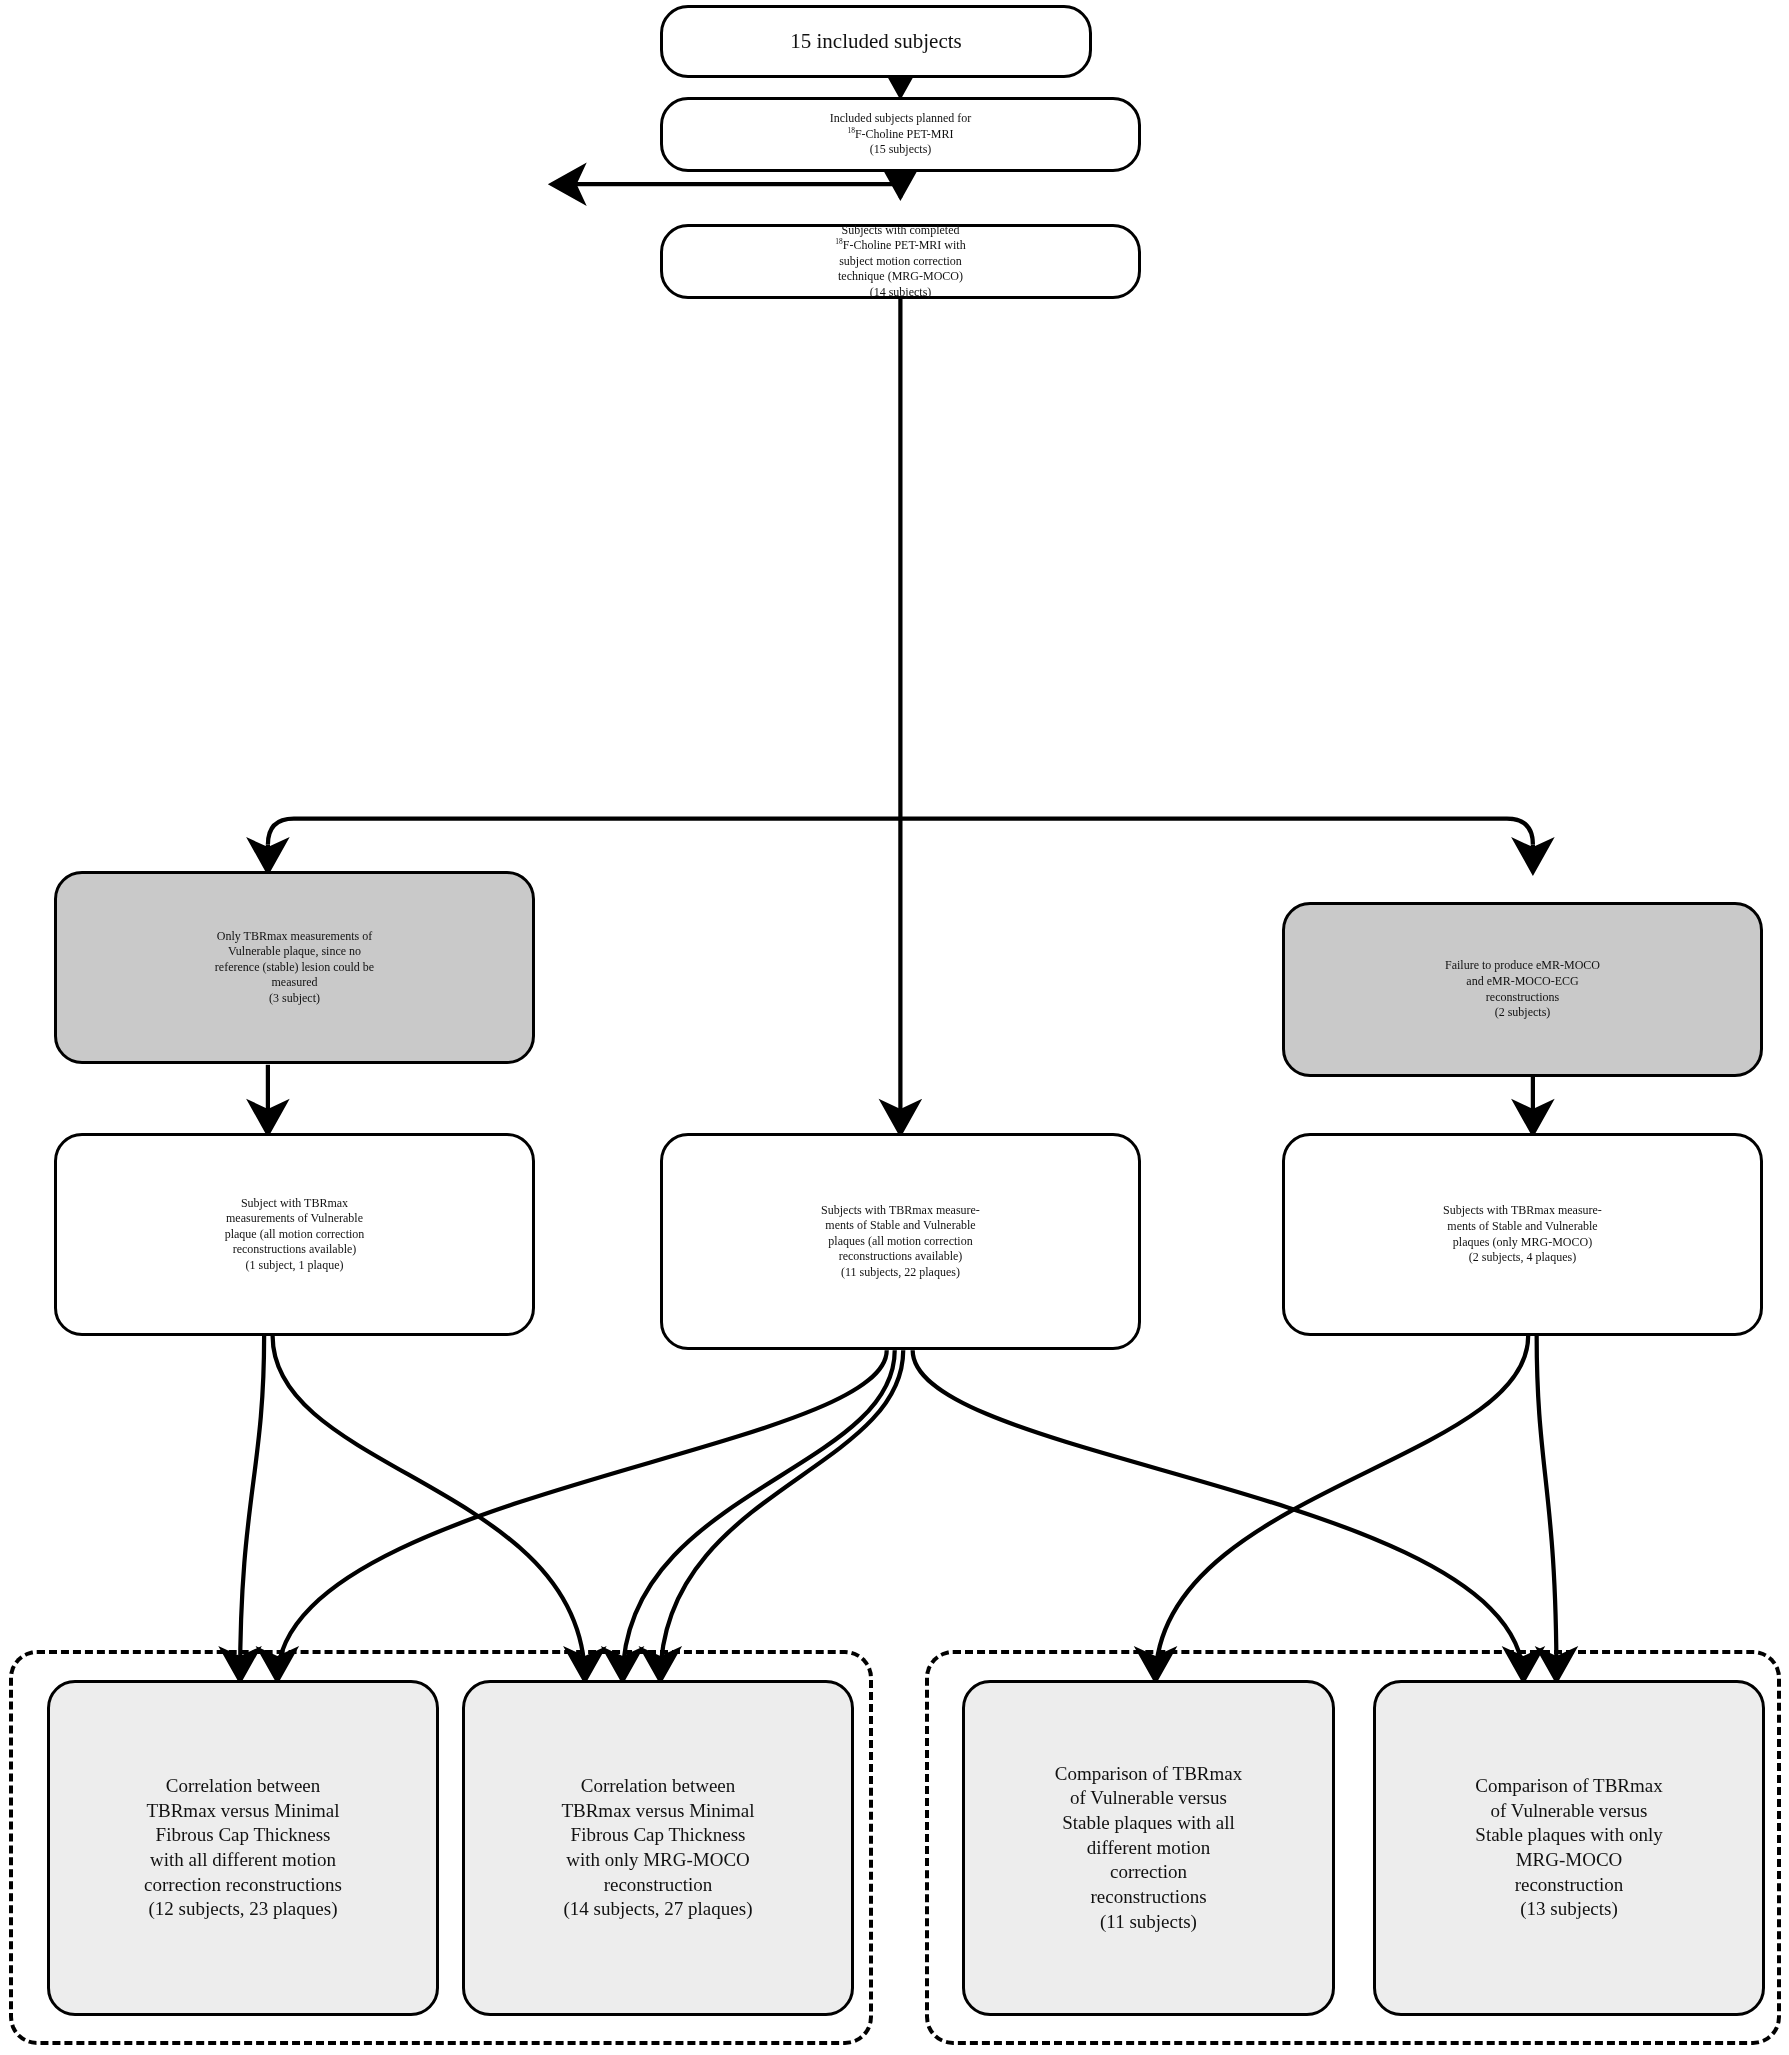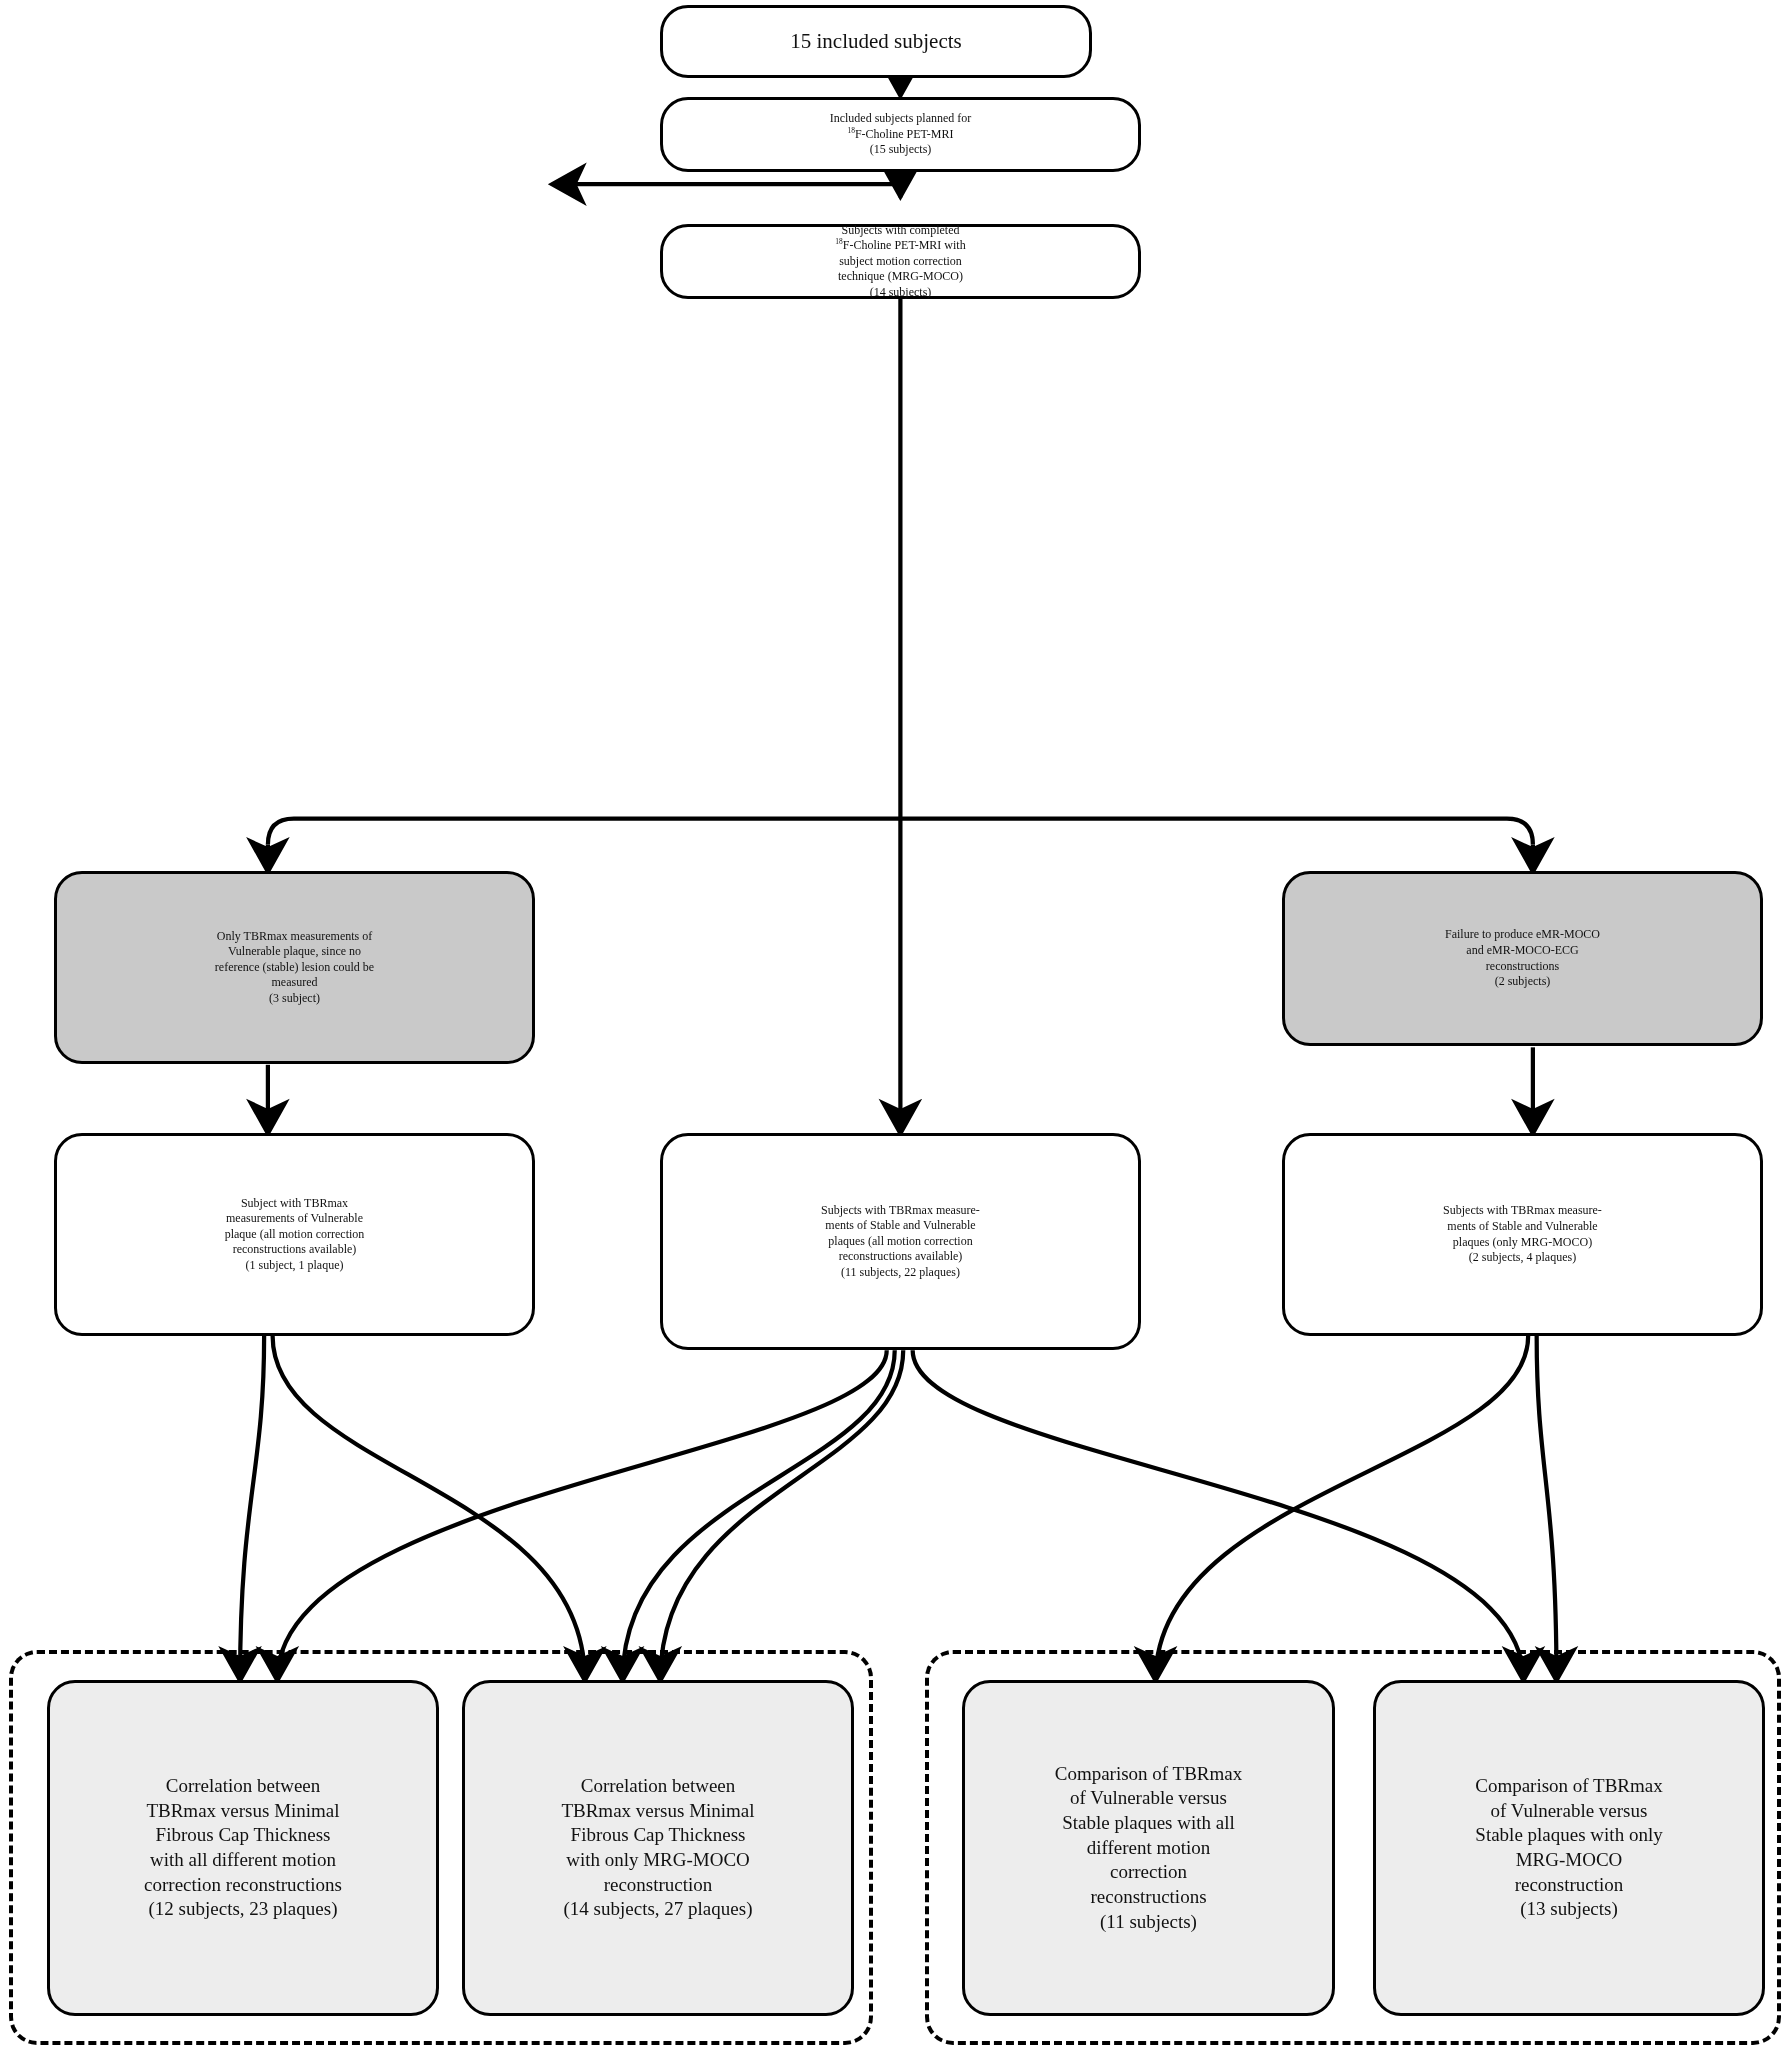--- a/index.html
+++ b/index.html
@@ -79,21 +79,21 @@
   </div>
 
   <div class="node gray" style="left:54px; top:871px; width:481px; height:193px;">
     <span class="txt f42">Only TBRmax measurements of
 Vulnerable plaque, since no
 reference (stable) lesion could be
 measured
 (3 subject)</span>
   </div>
 
-  <div class="node gray" style="left:1282px; top:871px; width:481px; height:175px;">
+  <div class="node gray" style="left:1282px; top:902px; width:481px; height:175px;">
     <span class="txt f42">Failure to produce eMR-MOCO
 and eMR-MOCO-ECG
 reconstructions
 (2 subjects)</span>
   </div>
 
   <div class="node" style="left:54px; top:1133px; width:481px; height:203px;">
     <span class="txt f42">Subject with TBRmax
 measurements of Vulnerable
 plaque (all motion correction

